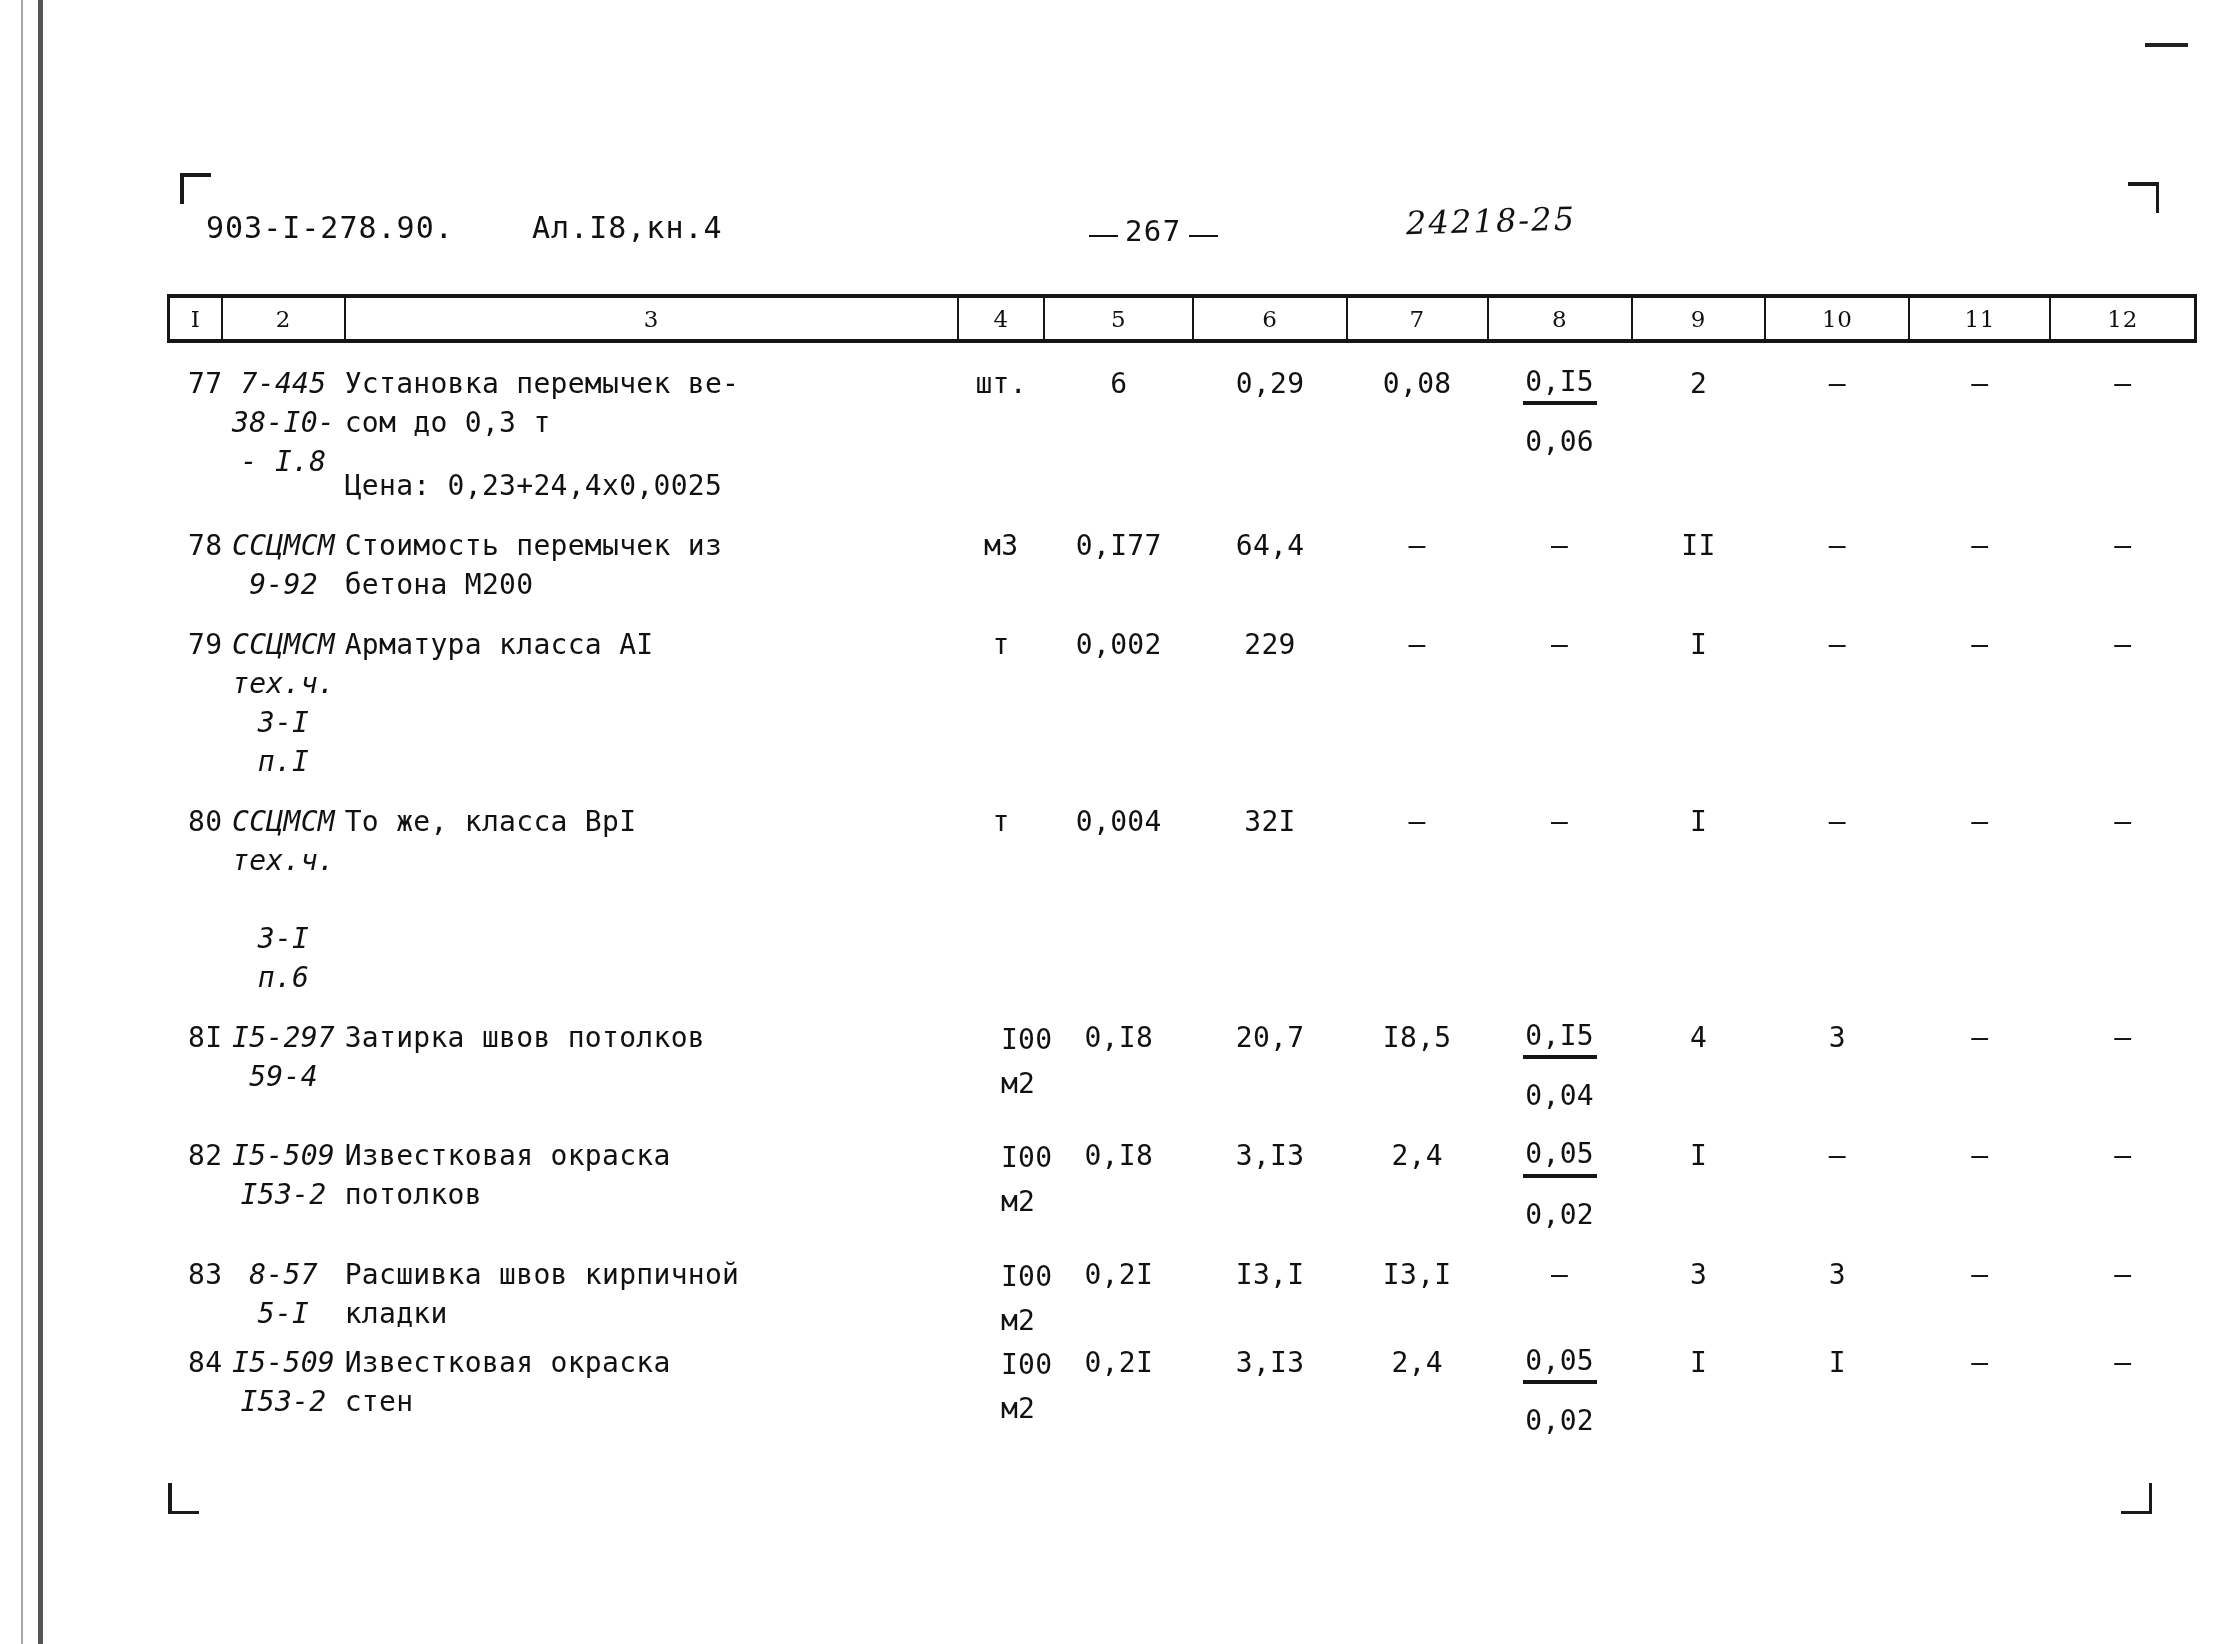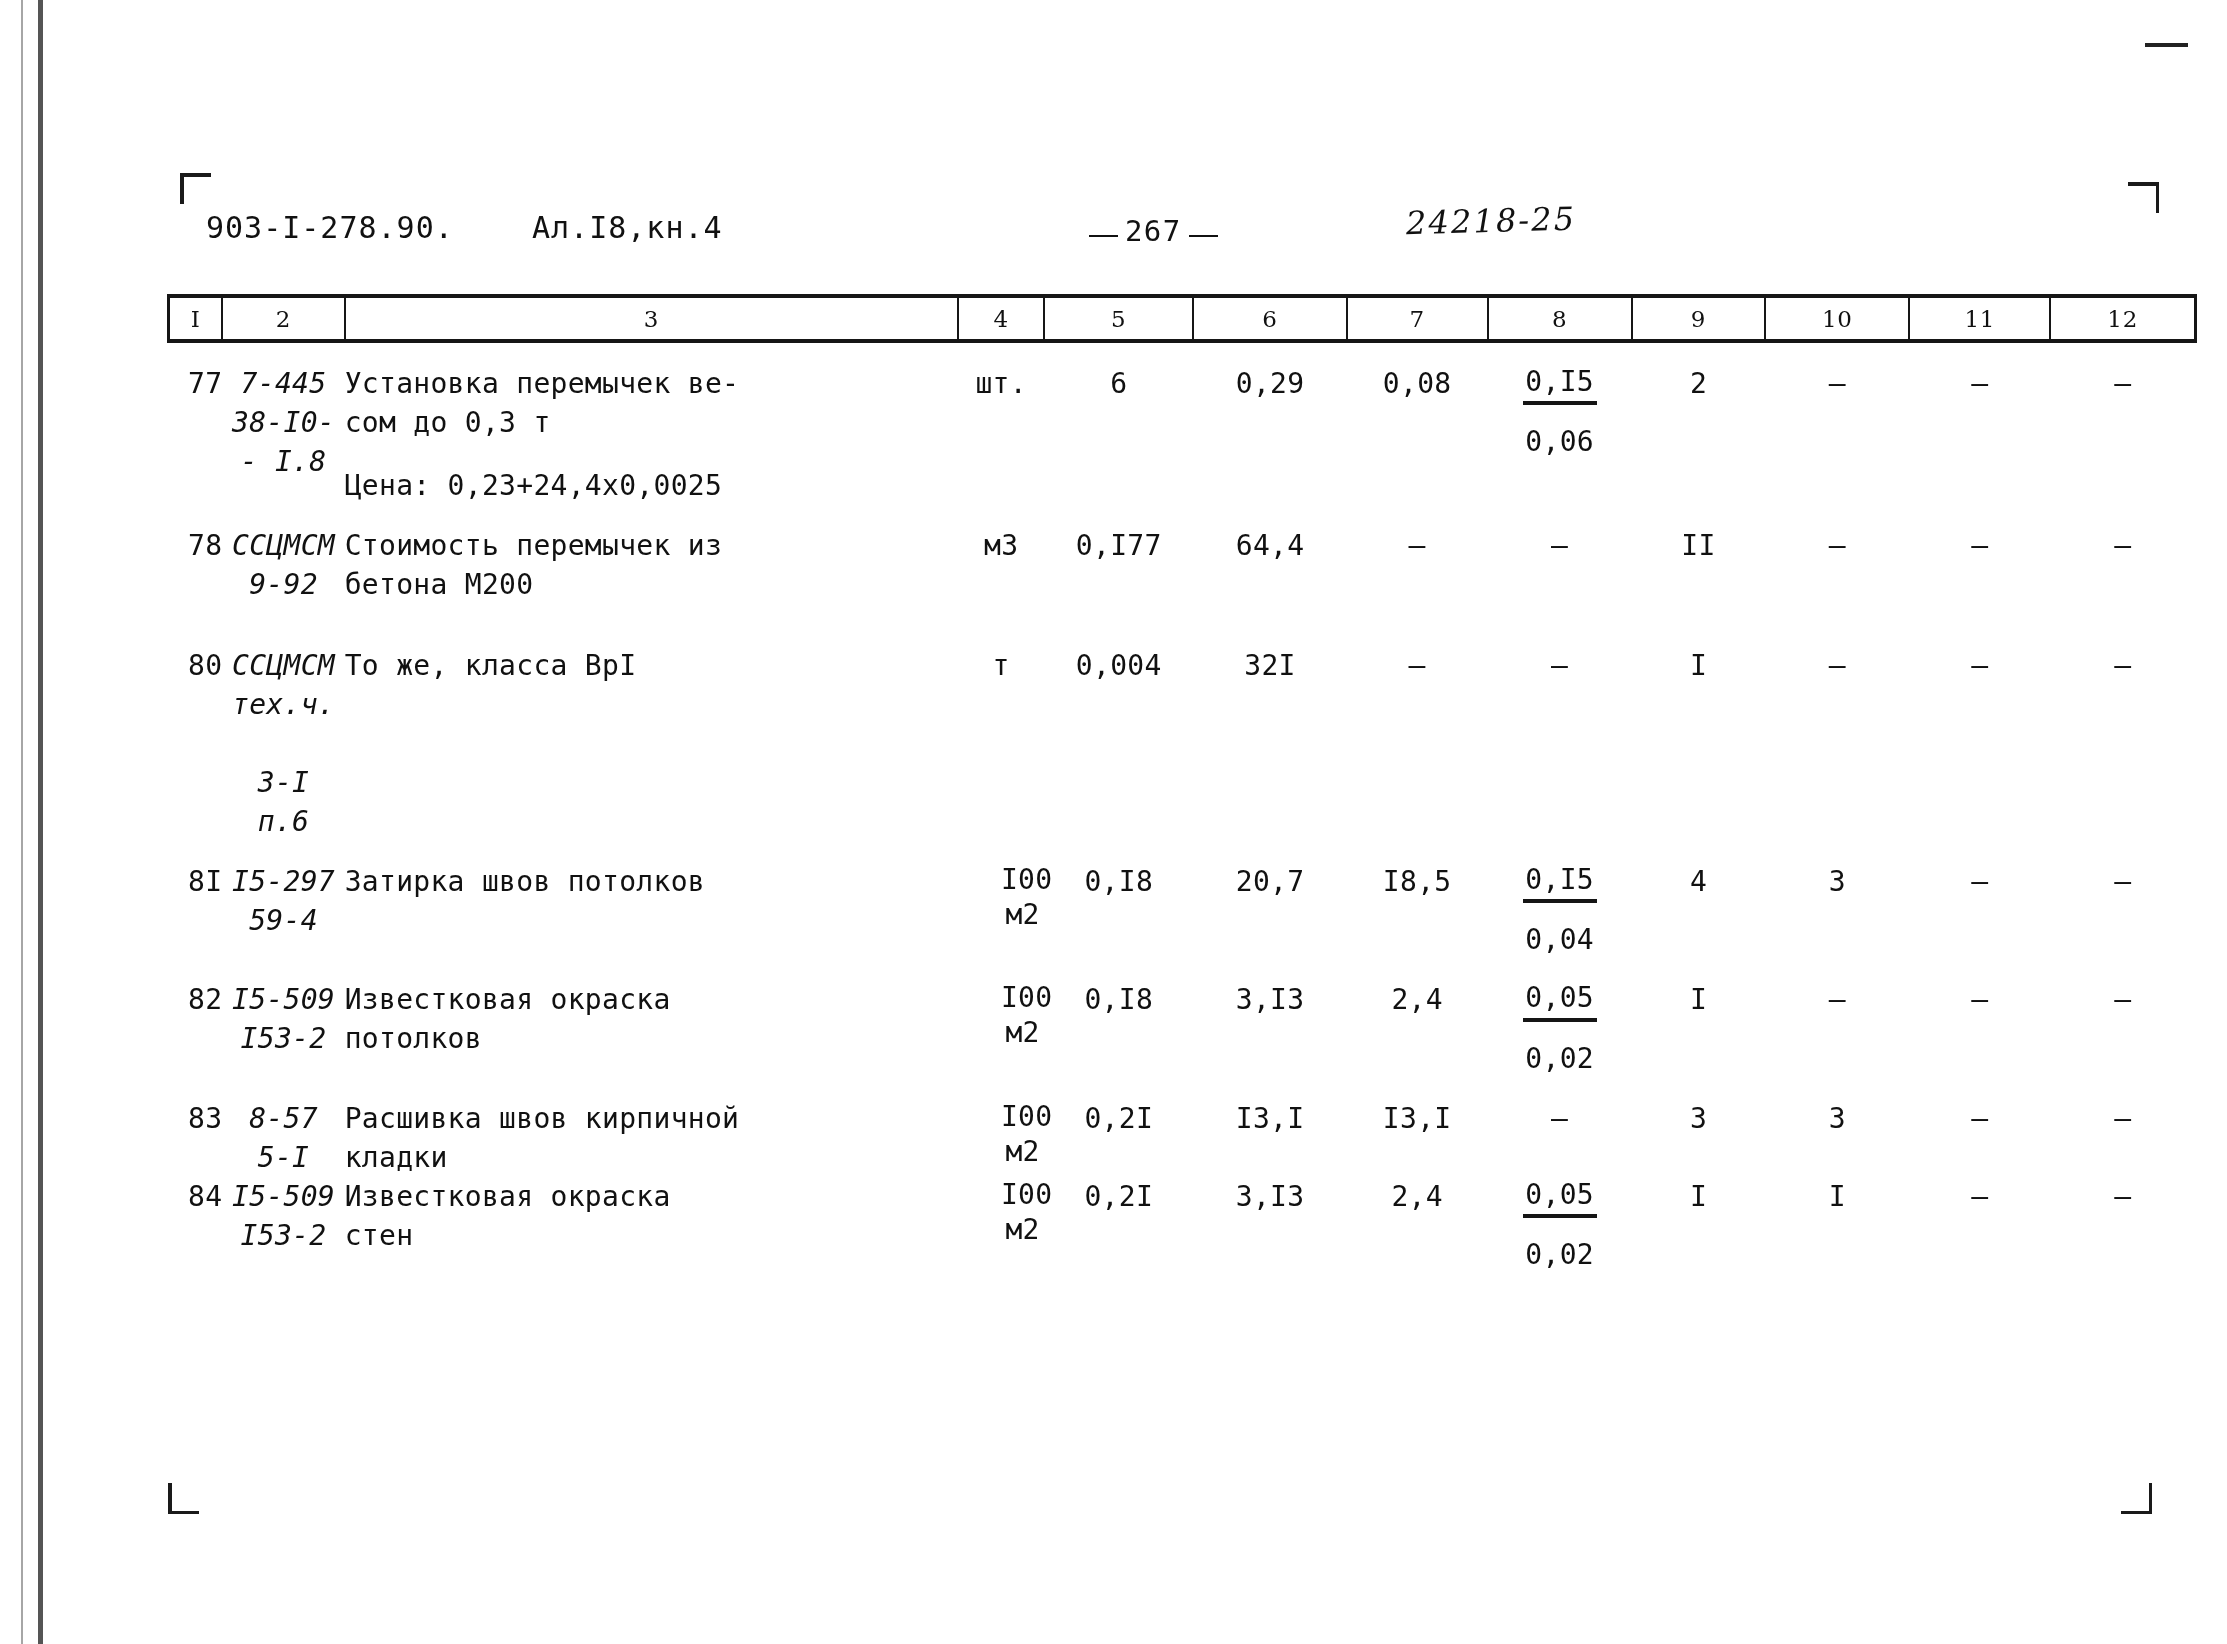--- a/index.html
+++ b/index.html
@@ -160,21 +160,21 @@
   .cell-num      { text-align: right; padding-top: 5.6px; }
   .cell-code     { text-align: center; padding-left: 9.8px; padding-top: 5.6px; font-style: italic; }
   .cell-desc     { text-align: left; padding-left: 24px; }
   .cell-unit     { text-align: center; }
   .cell-val      { text-align: center; }
   .cell-dash     { text-align: center; }
 
   .code-lines { white-space: pre; }
   .desc-lines { white-space: pre-wrap; }
 
-  .unit-stack { display: block; text-align: center; padding-left: 2.8px; line-height: 35px; margin-left: 40px; }
+  .unit-stack { display: block; text-align: left; padding-left: 2.8px; line-height: 44px; margin-left: 40px; }
 
   .frac {
     display: inline-block;
     text-align: center;
     line-height: 36px;
   }
   .frac .top {
     display: block;
     border-bottom: 4.2px solid #151515;
     padding: 0 2.8px 1.4px 2.8px;
@@ -299,20 +299,37 @@
       <td class="cell-val pt-56">II</td>
       <td class="cell-dash pt-56">–</td>
       <td class="cell-dash pt-56">–</td>
       <td class="cell-dash pt-56">–</td>
     </tr>
 
     <tr class="row-spacer">
         <td colspan="12"></td>
       </tr>
 
+    <tr>
+      <td class="cell-num">79</td>
+      <td class="cell-code"><span class="code-lines">ССЦМСМ
+тех.ч.
+3-I
+п.I</span></td>
+      <td class="cell-desc pt-56"><span class="desc-lines">Арматура класса АI</span></td>
+      <td class="cell-unit pt-56">т</td>
+      <td class="cell-val pt-56">0,002</td>
+      <td class="cell-val pt-56">229</td>
+      <td class="cell-dash pt-56">–</td>
+      <td class="cell-dash pt-56">–</td>
+      <td class="cell-val pt-56">I</td>
+      <td class="cell-dash pt-56">–</td>
+      <td class="cell-dash pt-56">–</td>
+      <td class="cell-dash pt-56">–</td>
+    </tr>
 
     <tr class="row-spacer">
         <td colspan="12"></td>
       </tr>
 
     <tr>
       <td class="cell-num">80</td>
       <td class="cell-code"><span class="code-lines">ССЦМСМ
 тех.ч.
 

